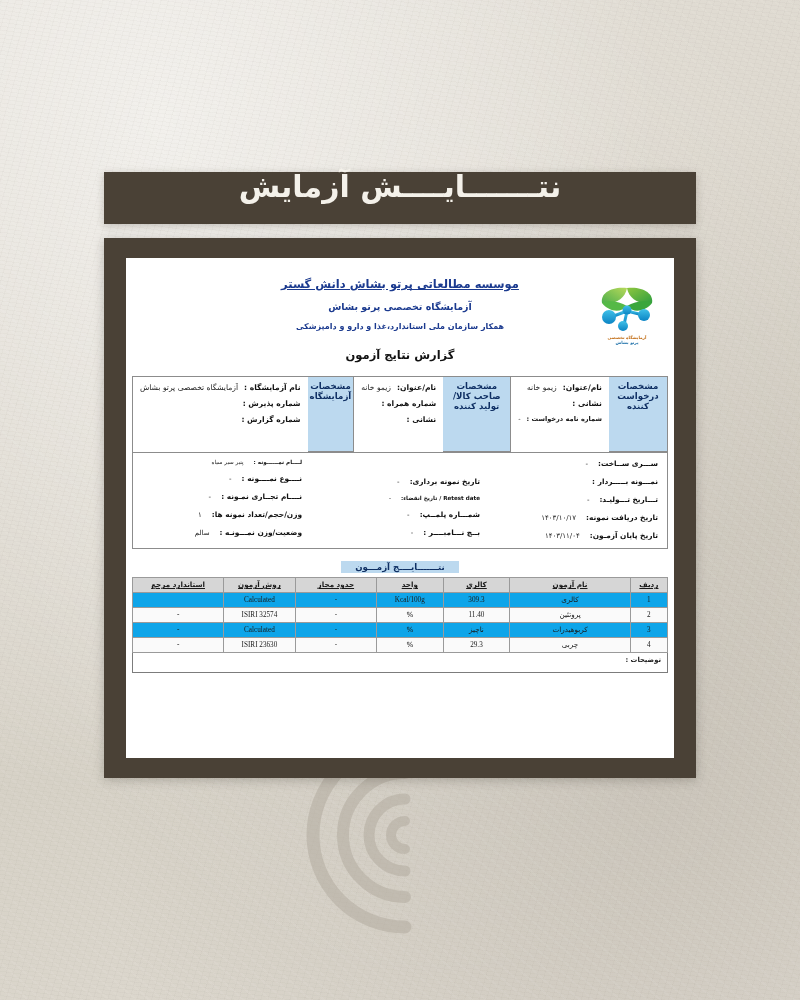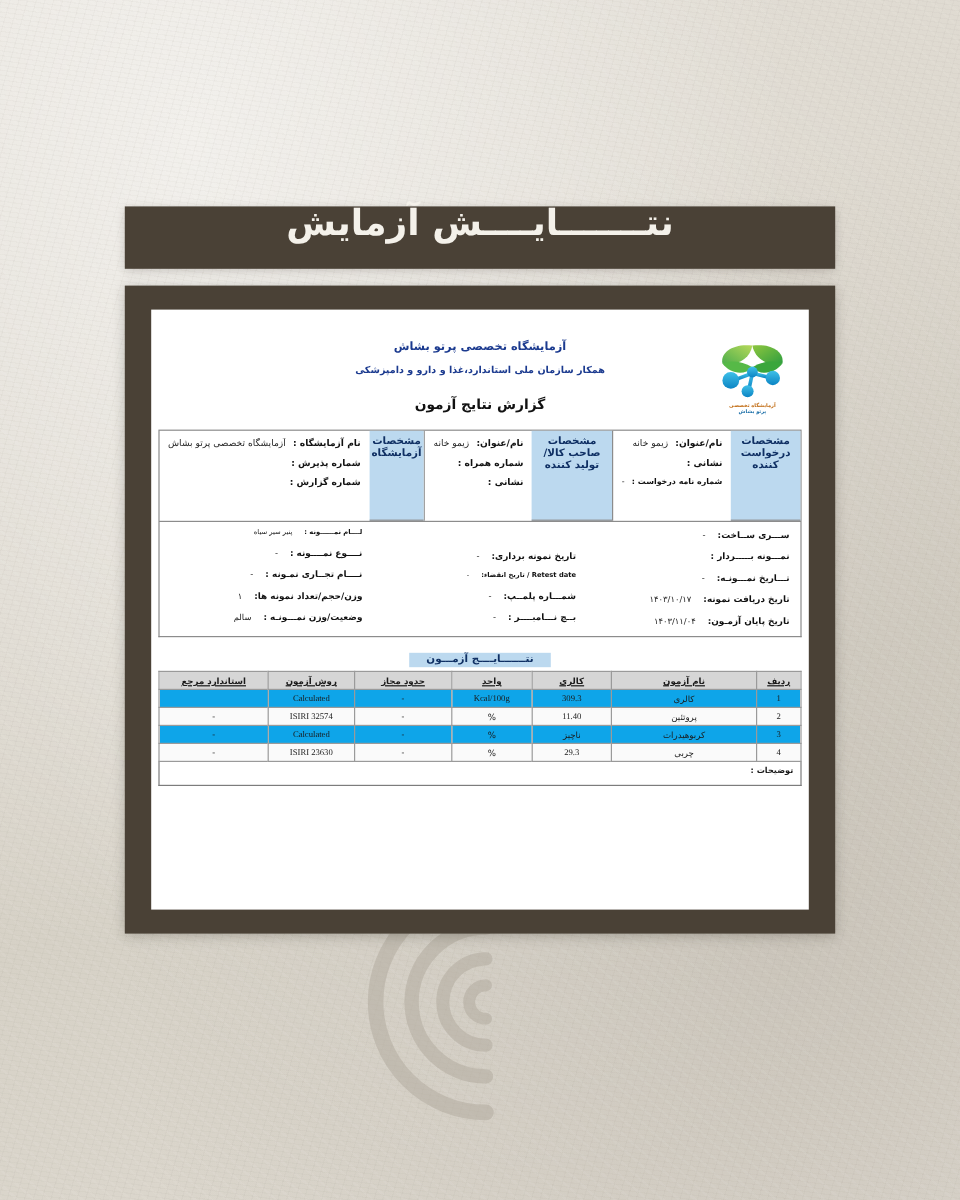--- a/index.html
+++ b/index.html
@@ -363,20 +363,21 @@
         <line x1="33" y1="27" x2="30" y2="41" stroke="url(#blueG)" stroke-width="3"></line>
         <circle cx="15" cy="33" r="7" fill="url(#blueG)"></circle>
         <circle cx="50" cy="31" r="6" fill="url(#blueG)"></circle>
         <circle cx="33" cy="26" r="4.5" fill="url(#blueG)"></circle>
         <circle cx="29" cy="42" r="5" fill="url(#blueG)"></circle>
       </svg>
       <div class="logo-cap1">آزمایشگاه تخصصی</div>
       <div class="logo-cap2">پرتو بشاش</div>
     </div>
 
+    <div class="org-name">موسسه مطالعاتی پرتو بشاش دانش گستر</div>
     <div class="org-sub1">آزمایشگاه تخصصی پرتو بشاش</div>
     <div class="org-sub2">همکار سازمان ملی استاندارد،غذا و دارو و دامپزشکی</div>
     <div class="rpt-title">گزارش نتایج آزمون</div>
   </div>
 
   <div class="info-wrap" id="info-wrap">
       <div class="info-col">
         <div class="info-col-head">مشخصات درخواست کننده</div>
         <div class="info-col-body">
           <div class="info-row">
@@ -433,21 +434,21 @@
       <div class="spec-col">
         <div class="spec-row">
           <span class="spec-lbl">ســـری ســاخت:</span>
           <span class="spec-val">-</span>
         </div>
         <div class="spec-row">
           <span class="spec-lbl">نمـــونه بـــــردار :</span>
           <span class="spec-val"></span>
         </div>
         <div class="spec-row">
-          <span class="spec-lbl">تـــاریخ نمـــونـه:</span>
+          <span class="spec-lbl">تـــاریخ تـــولیـد:</span>
           <span class="spec-val">-</span>
         </div>
         <div class="spec-row">
           <span class="spec-lbl">تاریخ دریافت نمونه:</span>
           <span class="spec-val">۱۴۰۳/۱۰/۱۷</span>
         </div>
         <div class="spec-row">
           <span class="spec-lbl">تاریخ پایان آزمـون:</span>
           <span class="spec-val">۱۴۰۳/۱۱/۰۴</span>
         </div>

